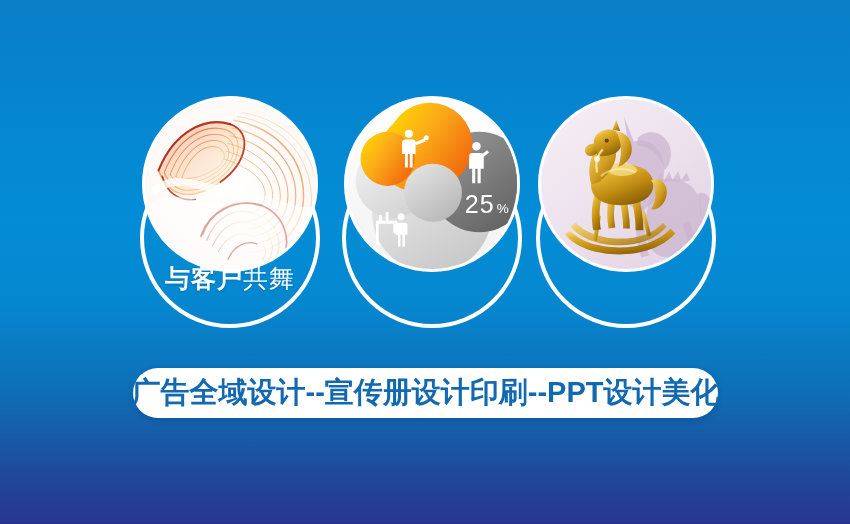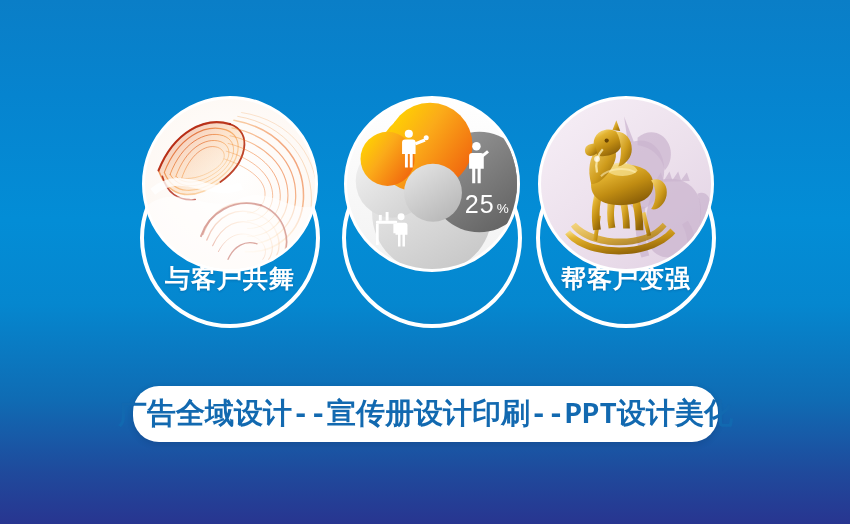--- a/index.html
+++ b/index.html
@@ -33,21 +33,21 @@
     position:absolute;
     left:0;right:0;
     text-align:center;
     color:#ffffff;
     white-space:nowrap;
     font-size:25px;
     letter-spacing:1px;
     text-shadow:0 1px 2px rgba(0,40,90,.25);
   }
   .ring-label .lt{font-weight:700;}
-  .ring-label .bd{font-weight:700;}
+  .ring-label .bd{font-weight:400;}
 
   .photo{
     position:absolute;
     border-radius:50%;
     overflow:hidden;
     box-sizing:border-box;
     border:3px solid #ffffff;
     background:#fff;
   }
   .photo svg{display:block;width:100%;height:100%;}
@@ -231,23 +231,20 @@
           <rect x="40" y="117" width="3" height="9"></rect>
         </g>
       </svg>
     </div>
   </div>
 
   <div class="group" style="left:536px;top:96px;width:180px;height:236px;">
 
     <div class="ring" style="left:0px;top:52px;width:180px;height:180px;"></div>
 
-    <div class="ring-label" style="top:166px;">
-      <span class="lt">帮客户</span><span class="bd">变强</span>
-    </div>
 
     <div class="photo" style="left:2px;top:0px;width:176px;height:176px;">
       <svg viewBox="0 0 176 176" preserveAspectRatio="xMidYMid slice">
         <defs>
           <linearGradient id="rh-bg" x1="0.1" y1="0" x2="0.9" y2="1">
             <stop offset="0%" stop-color="#f6eef6"></stop>
             <stop offset="55%" stop-color="#ece0ec"></stop>
             <stop offset="100%" stop-color="#e2d2e4"></stop>
           </linearGradient>
           <linearGradient id="rh-gold" x1="0" y1="0" x2="0.6" y2="1">
@@ -325,17 +322,17 @@
 
           <path d="M58,76 C56,66 58,58 64,52" fill="none" stroke="#fff3bf" stroke-opacity=".75" stroke-width="2.4"></path>
           <path d="M62,80 C70,72 86,70 98,76" fill="none" stroke="#fff3bf" stroke-opacity=".55" stroke-width="2"></path>
         </g>
 
         <circle cx="58" cy="62" r="3" fill="#ffffff" fill-opacity=".75"></circle>
       </svg>
     </div>
   </div>
 
-  <div class="banner" style="left:133px;top:386px;width:585px;height:56px;font-family:Liberation Mono, monospace;">
+  <div class="banner" style="left:133px;top:368px;width:585px;height:50px;">
     <span class="banner-text">广告全域设计--宣传册设计印刷--PPT设计美化</span>
   </div>
 
 </div>
 
 </body></html>

